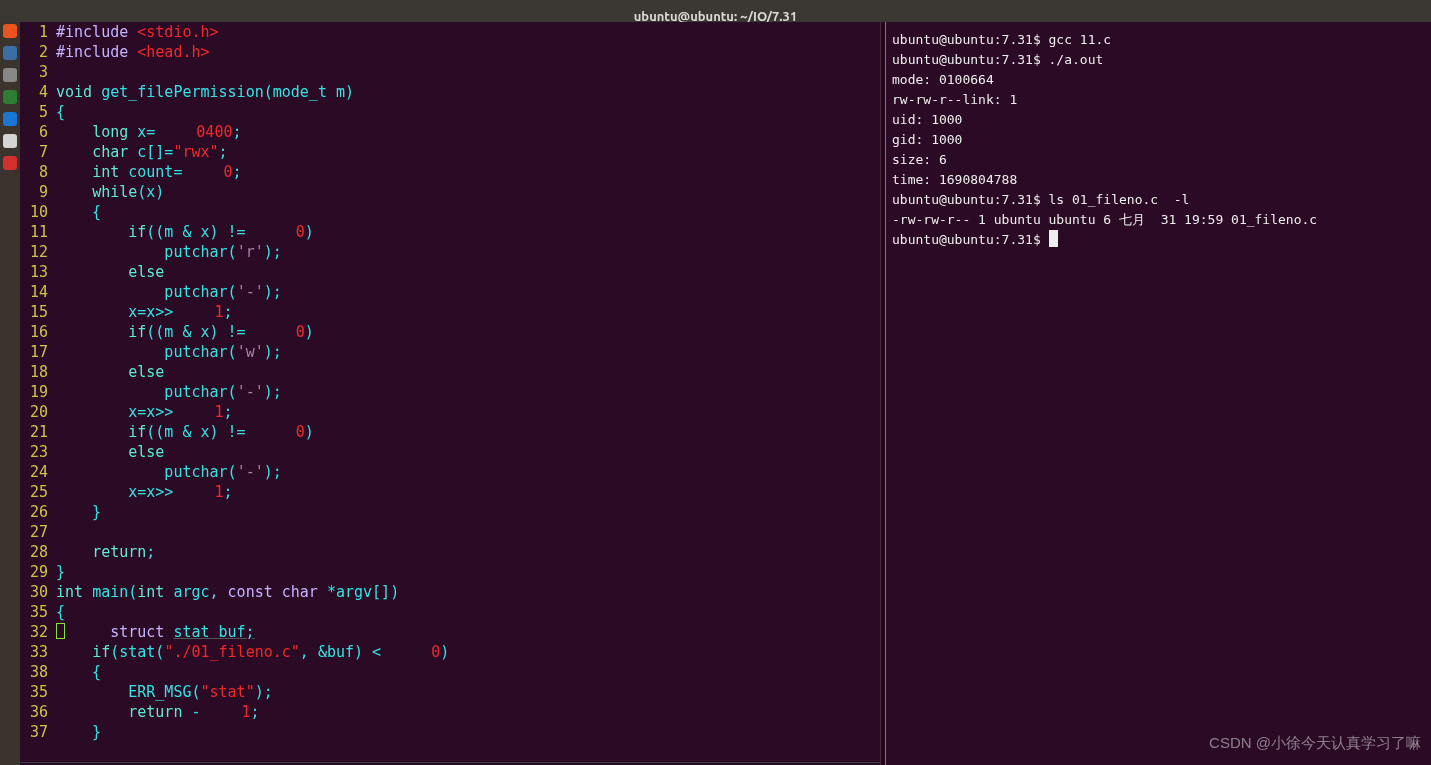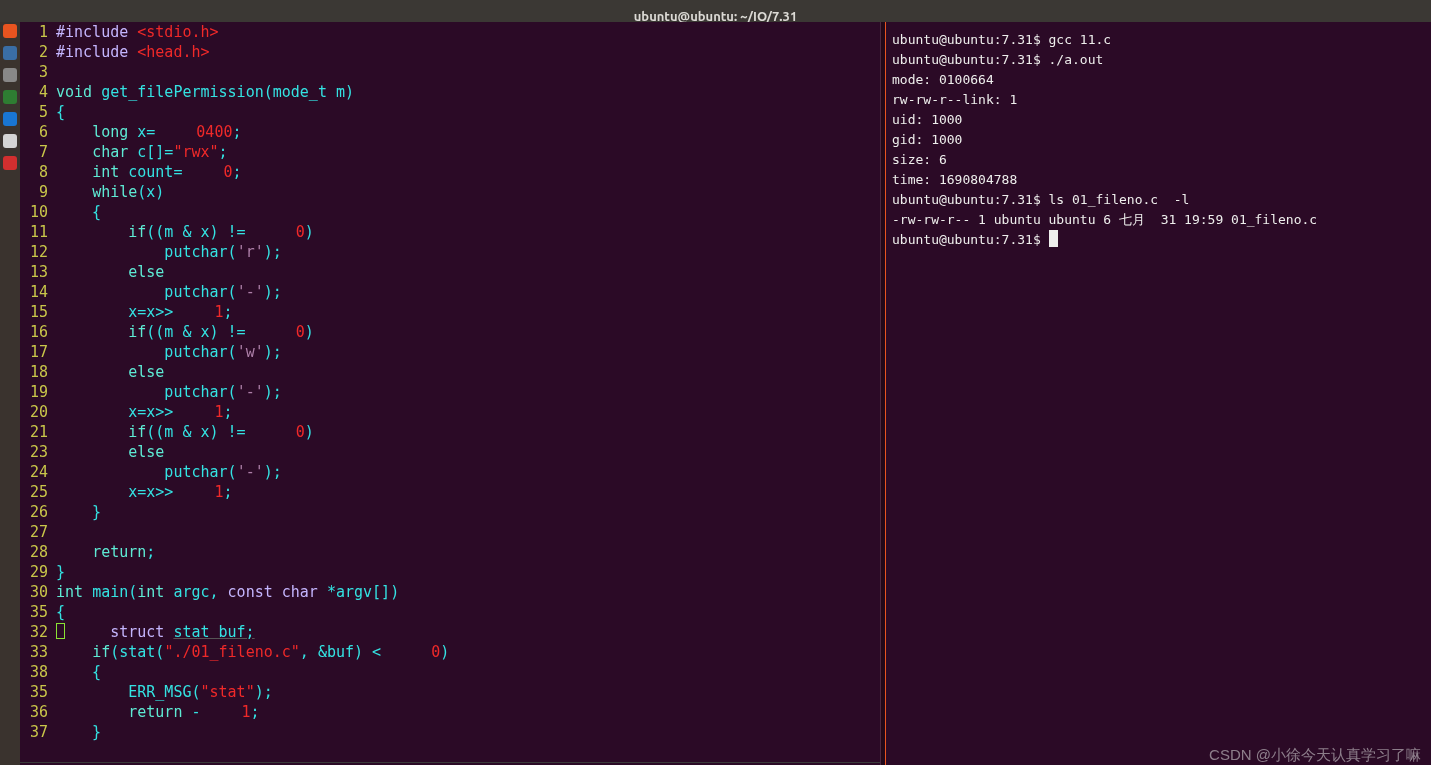--- a/index.html
+++ b/index.html
@@ -104,21 +104,21 @@
   }
   .term-cursor {
     display:inline-block;
     width:9px; height:17px;
     background:#eeeeec;
     vertical-align:-3px;
   }
   .watermark {
     position:absolute;
     right:10px;
-    bottom:0;
+    bottom:12px;
     color:rgba(220,220,220,0.55);
     font-family: sans-serif;
     font-size:15px;
     pointer-events:none;
   }
   .sep-bottom {
     position:absolute;
     bottom:2px;
     left:0;
     right:0;

